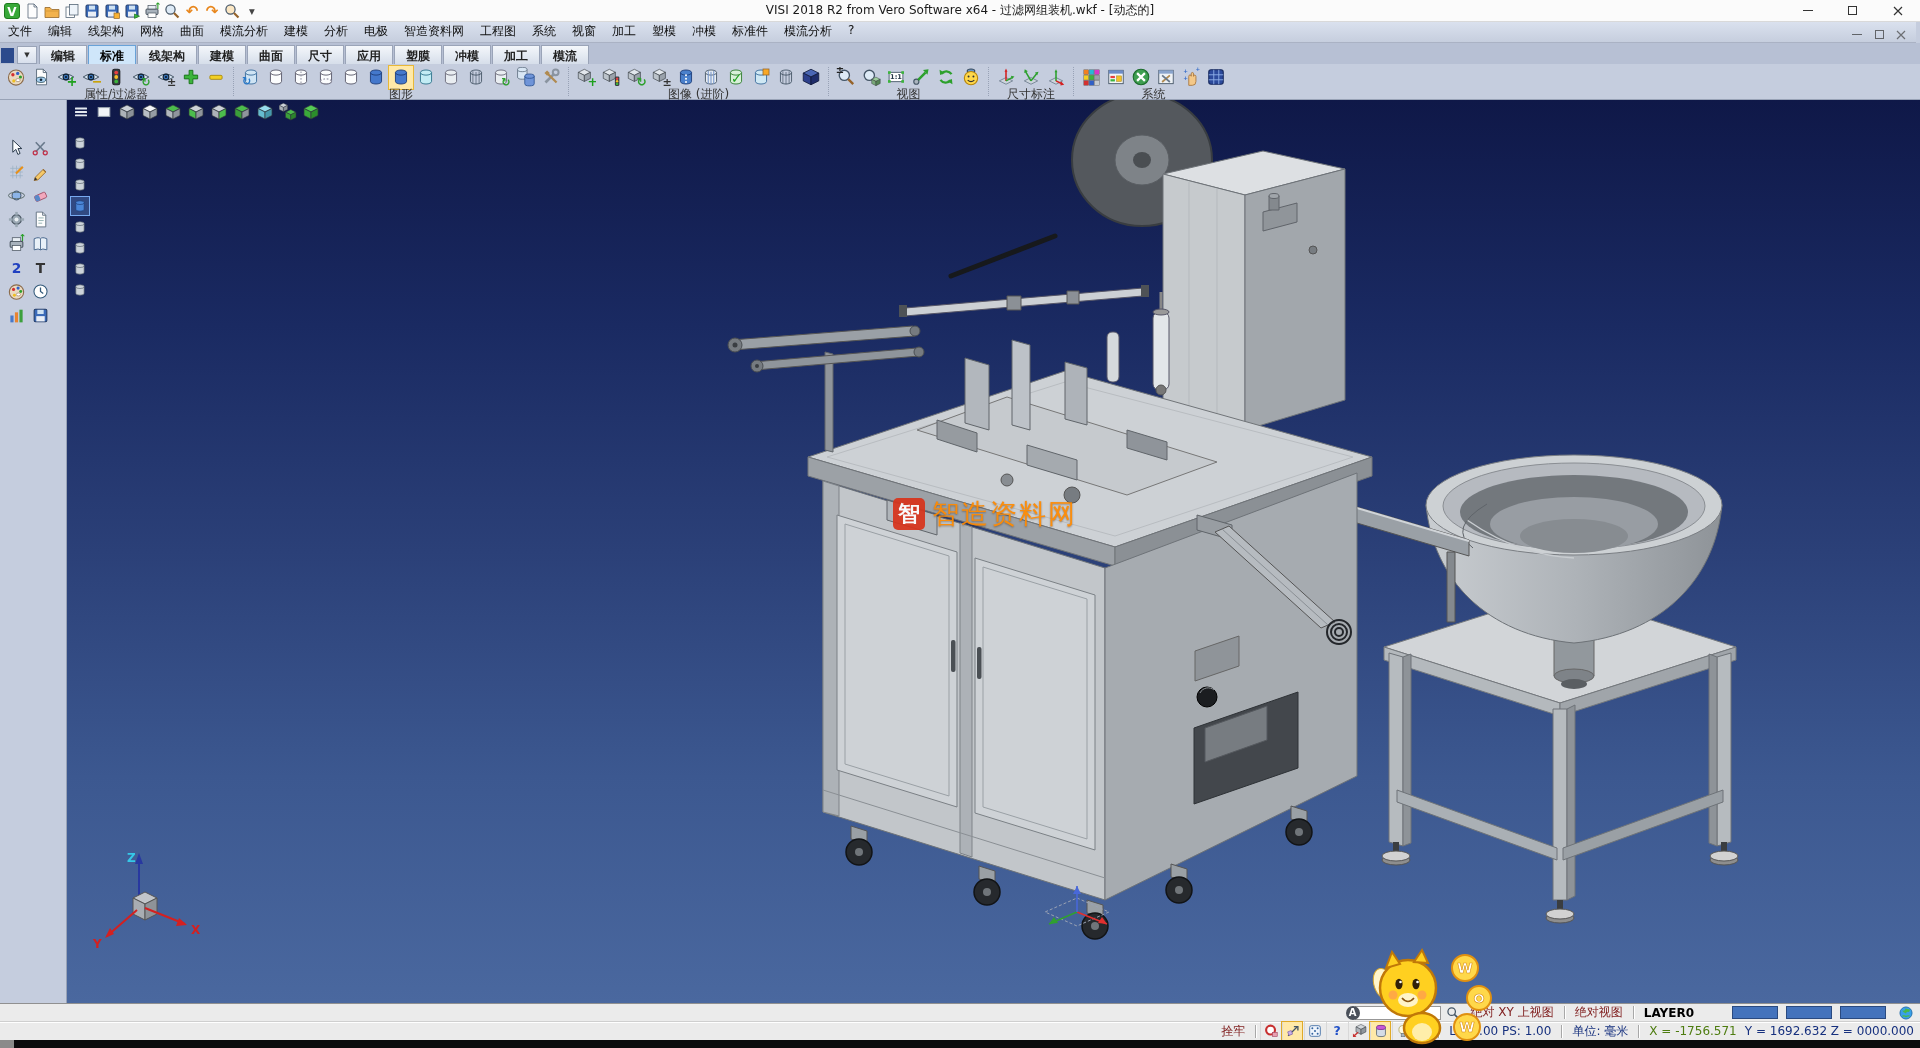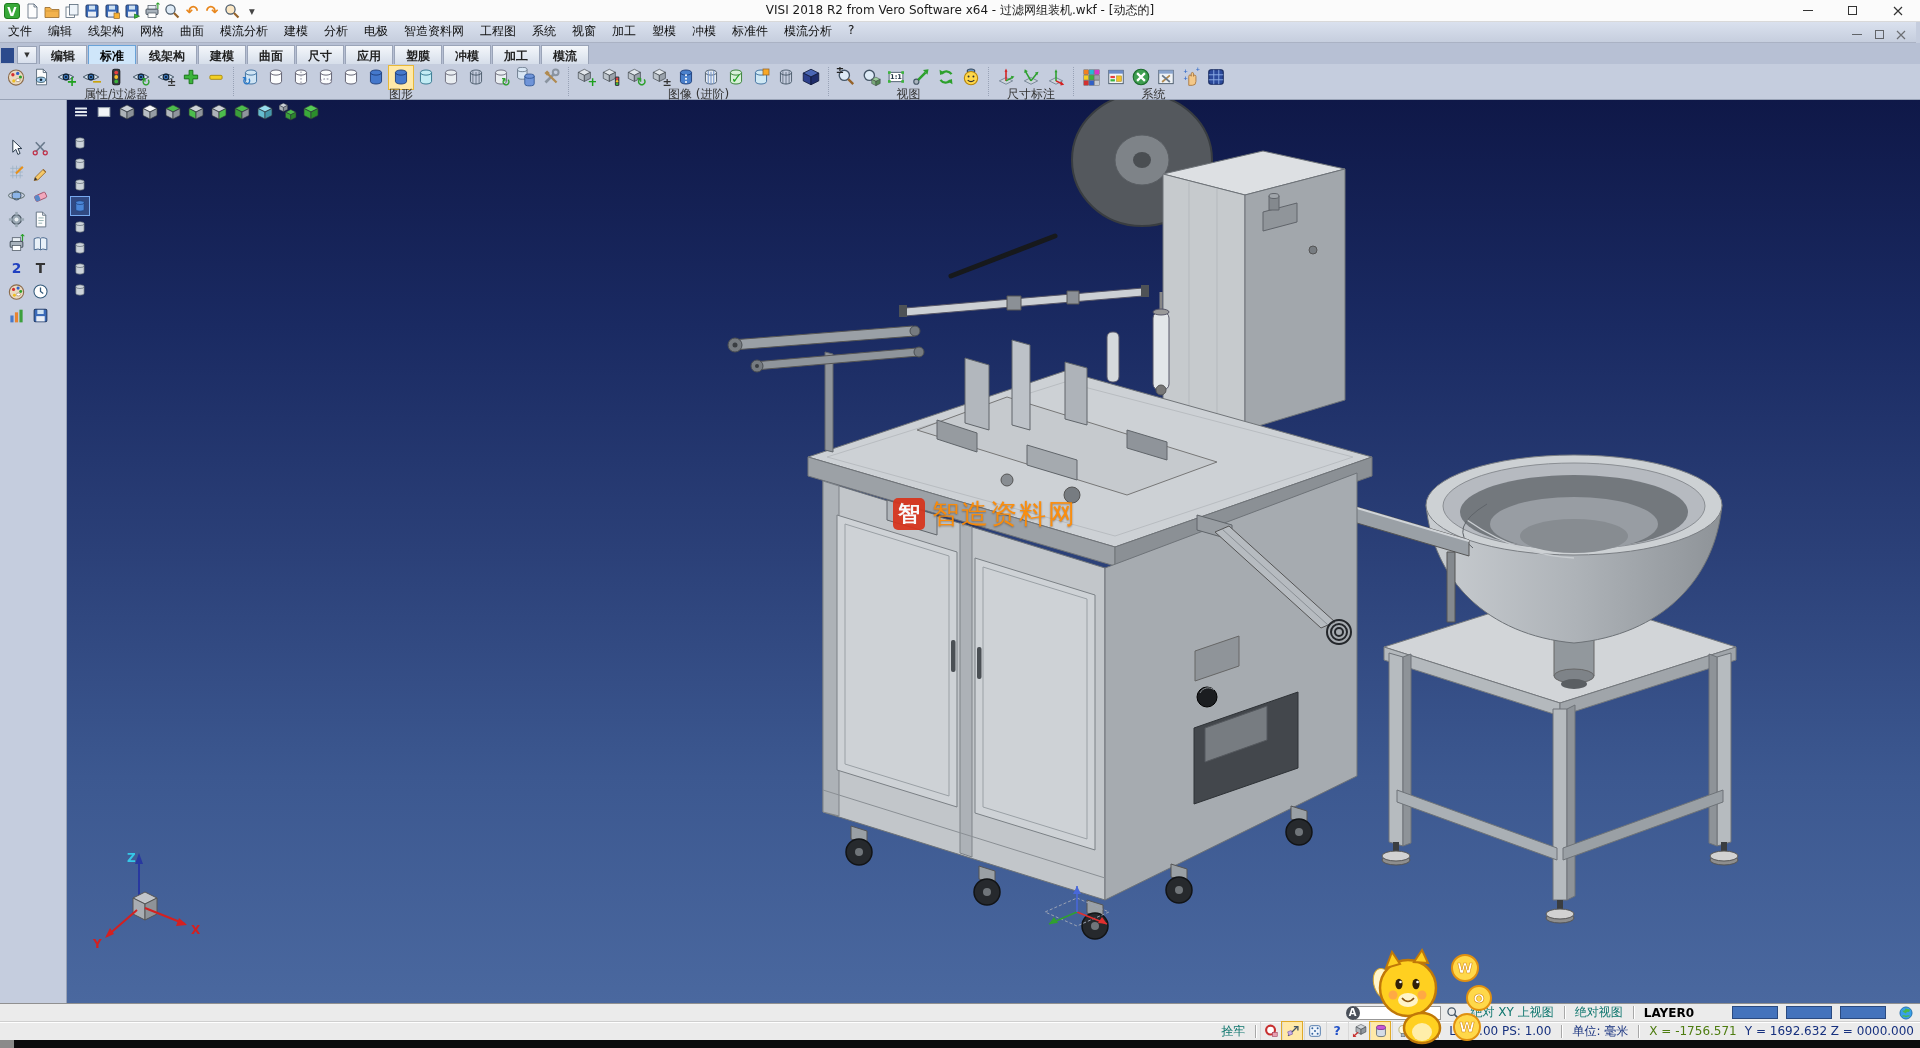--- a/index.html
+++ b/index.html
@@ -55,21 +55,21 @@
 .watermark{position:absolute;left:826px;top:396px;display:flex;align-items:center;gap:7px;opacity:.93}
 .wlogo{width:32px;height:32px;background:#d8341c;border-radius:5px;color:#fff;font-size:22px;font-weight:bold;text-align:center;line-height:32px}
 .wtext{font-size:27px;font-weight:normal;color:#ff8a00;letter-spacing:2px;text-shadow:0 1px 2px rgba(60,30,0,.45)}
 .triad{position:absolute;left:14px;top:748px;width:130px;height:115px}
 
 .status{position:absolute;left:0;right:0;display:flex;align-items:center;background:#ebebeb;font-size:12px}
 .s1{top:1003px;height:18px;border-top:1px solid #909090}
 .s2{top:1021px;height:19px;border-top:1px solid #cfcfcf;box-shadow:inset 0 1px 0 #fff}
 .sp{flex:1}
 .sep{width:1px;height:13px;background:#a8a8a8;box-shadow:1px 0 0 #fff;margin:0 4px;flex:none}
-.s-txt{padding:0 6px;white-space:nowrap;color:#0f766e}
+.s-txt{padding:0 6px;white-space:nowrap;color:#7f1d1d}
 .layer{font-weight:bold;color:#000}
 .blue{color:#16307e}
 .red{color:#4d7c0f;padding-right:2px}
 .abadge{width:14px;height:14px;border-radius:50%;background:#4a505a;color:#fff;font-size:10px;font-weight:bold;text-align:center;line-height:14px;position:relative;z-index:2;margin-right:-5px;flex:none}
 .searchbox{width:86px;height:14px;border:1px solid #979797;background:#fff;font-size:10px;padding:0 4px 0 10px;flex:none}
 .s-ic{width:16px;height:16px;margin:0 4px;flex:none}
 .gap{width:24px;flex:none}
 .lbar{width:46px;height:13px;background:#4473bc;border:1px solid #2a4a80;margin-left:8px;flex:none}
 .globe-slot{margin:0 6px 0 12px}
 .sicons{display:flex;align-items:center;gap:2px}

